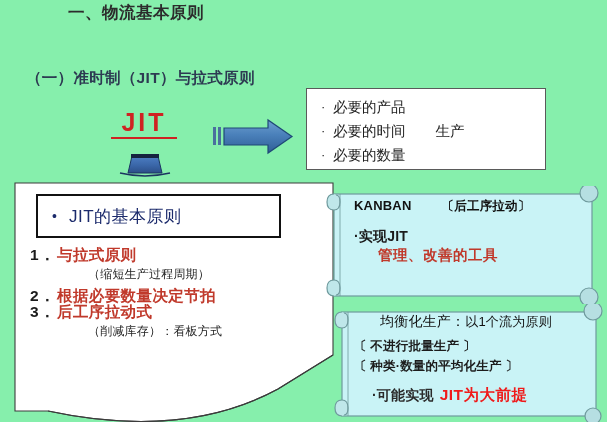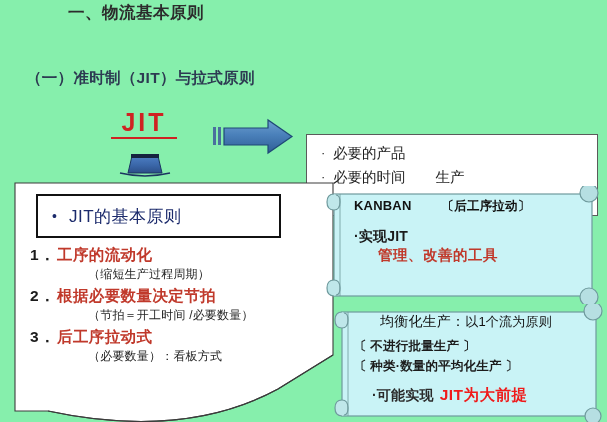--- a/index.html
+++ b/index.html
@@ -82,26 +82,25 @@
     top: 117px;
     width: 84px;
     height: 40px;
   }
 
   
   .box-topright {
     position: absolute;
     left: 306px;
     top: 88px;
-    width: 292px;
+    width: 240px;
     height: 82px;
     border: 1px solid #5a5a5a;
     background: #ffffff;
     padding: 6px 4px 0 14px;
-    margin-top: 46px;
   }
   .box-topright .bl {
     font-size: 14.5px;
     color: #1d1d1d;
     line-height: 23px;
     white-space: nowrap;
     font-weight: 500;
   }
   .box-topright .bl .dot {
     display: inline-block;
@@ -323,33 +322,32 @@
       <path d="M319 173 L264 207 Q170 258 34 229" fill="none" stroke="#3c3c3c" stroke-width="1.1"></path>
     </svg>
     <div class="content">
       <div class="jit-principle-box">
         <span class="dot">•</span>
         <span class="txt">JIT的基本原则</span>
       </div>
 
       <div class="plist">
         <div class="prow">
-          <span class="num">1．</span><span class="head">工序的流动化</span>
+          <span class="num">1．</span><span class="head">与拉式原则</span>
         </div>
         <div class="psub">（缩短生产过程周期）</div>
 
         <div class="prow">
           <span class="num">2．</span><span class="head">根据必要数量决定节拍</span>
         </div>
-        <div class="psub wide">（节拍＝开工时间 /必要数量）</div>
 
         <div class="prow">
           <span class="num">3．</span><span class="head">后工序拉动式</span>
         </div>
-        <div class="psub">（必要数量）：看板方式</div>
+        <div class="psub">（削减库存）：看板方式</div>
       </div>
     </div>
   </div>
 
   <div class="scroll-box kanban-box">
     <svg class="scroll-svg" width="276" height="118" viewBox="0 0 276 118">
       <rect x="10" y="8" width="258" height="102" fill="#c9f3f6" stroke="#6f9a9d" stroke-width="1.2"></rect>
       <path d="M10 8 Q3 8 3 16 Q3 24 10 24 Q16 24 16 16 Q16 9 12 9" fill="#bfe7ea" stroke="#6f9a9d" stroke-width="1.2"></path>
       <path d="M10 110 Q3 110 3 102 Q3 94 10 94 Q16 94 16 102 Q16 109 12 109" fill="#bfe7ea" stroke="#6f9a9d" stroke-width="1.2"></path>
       <circle cx="265" cy="7" r="9" fill="#b6dfe2" stroke="#6f9a9d" stroke-width="1.2"></circle>

